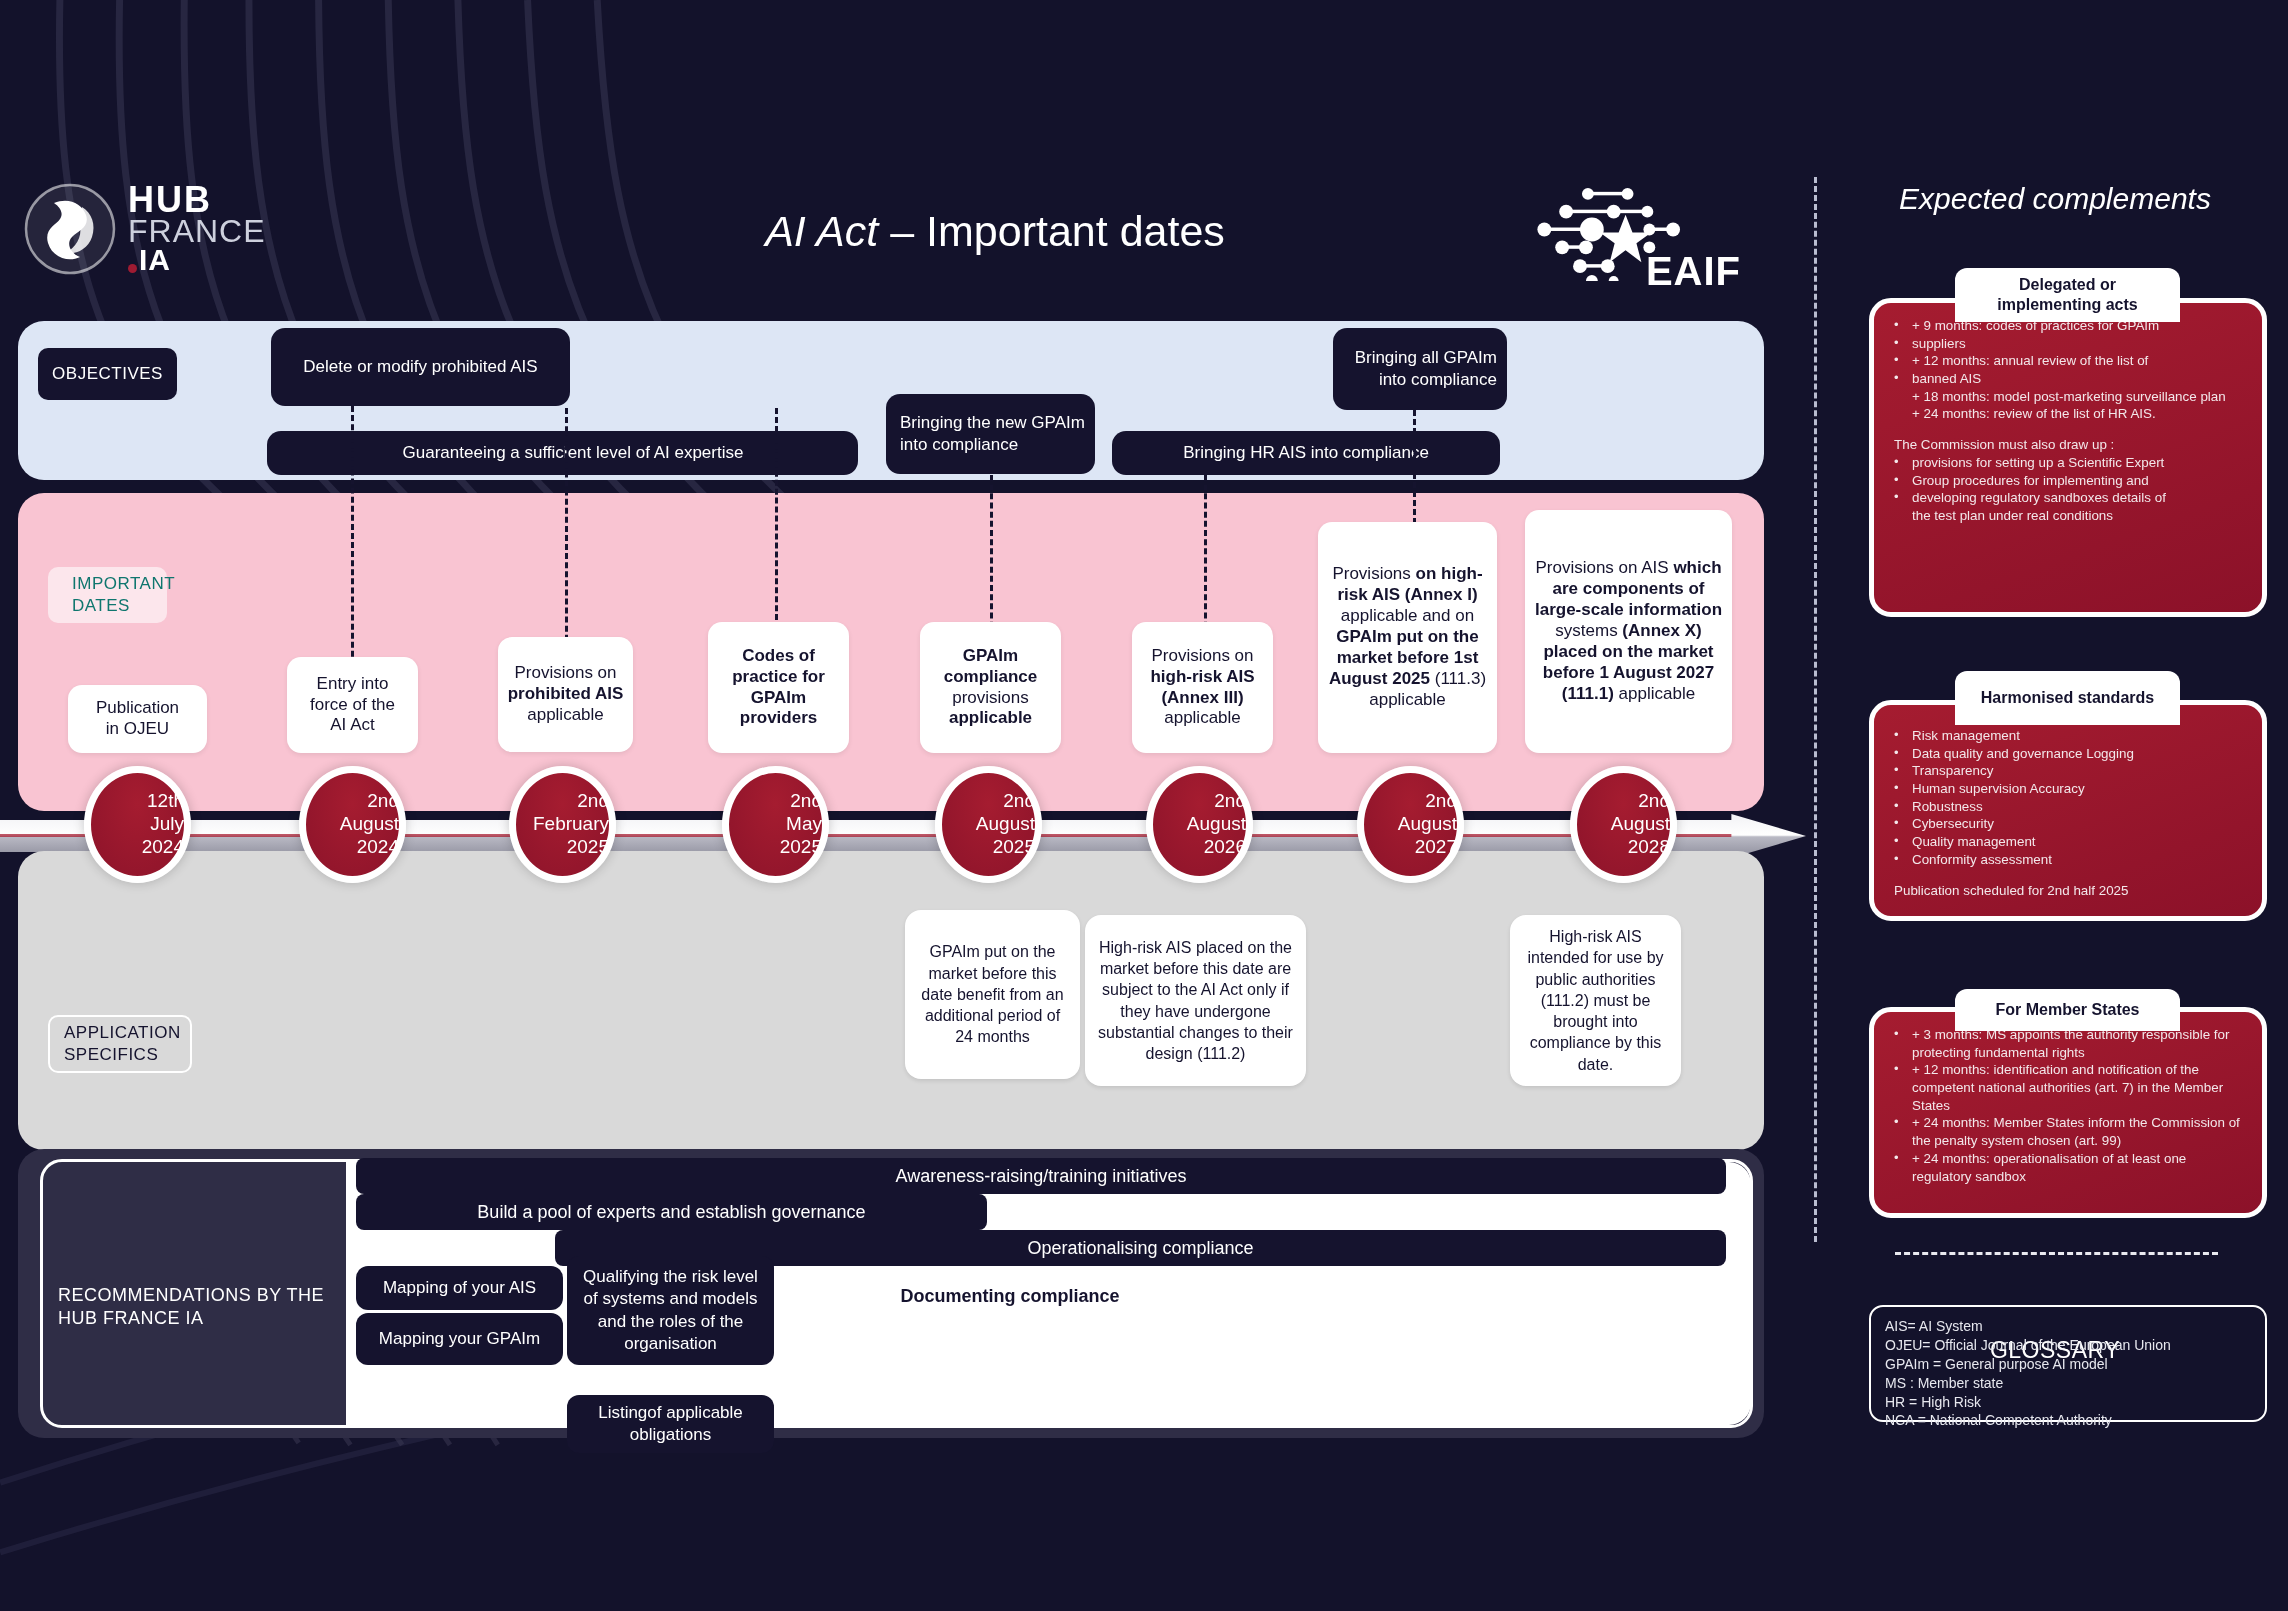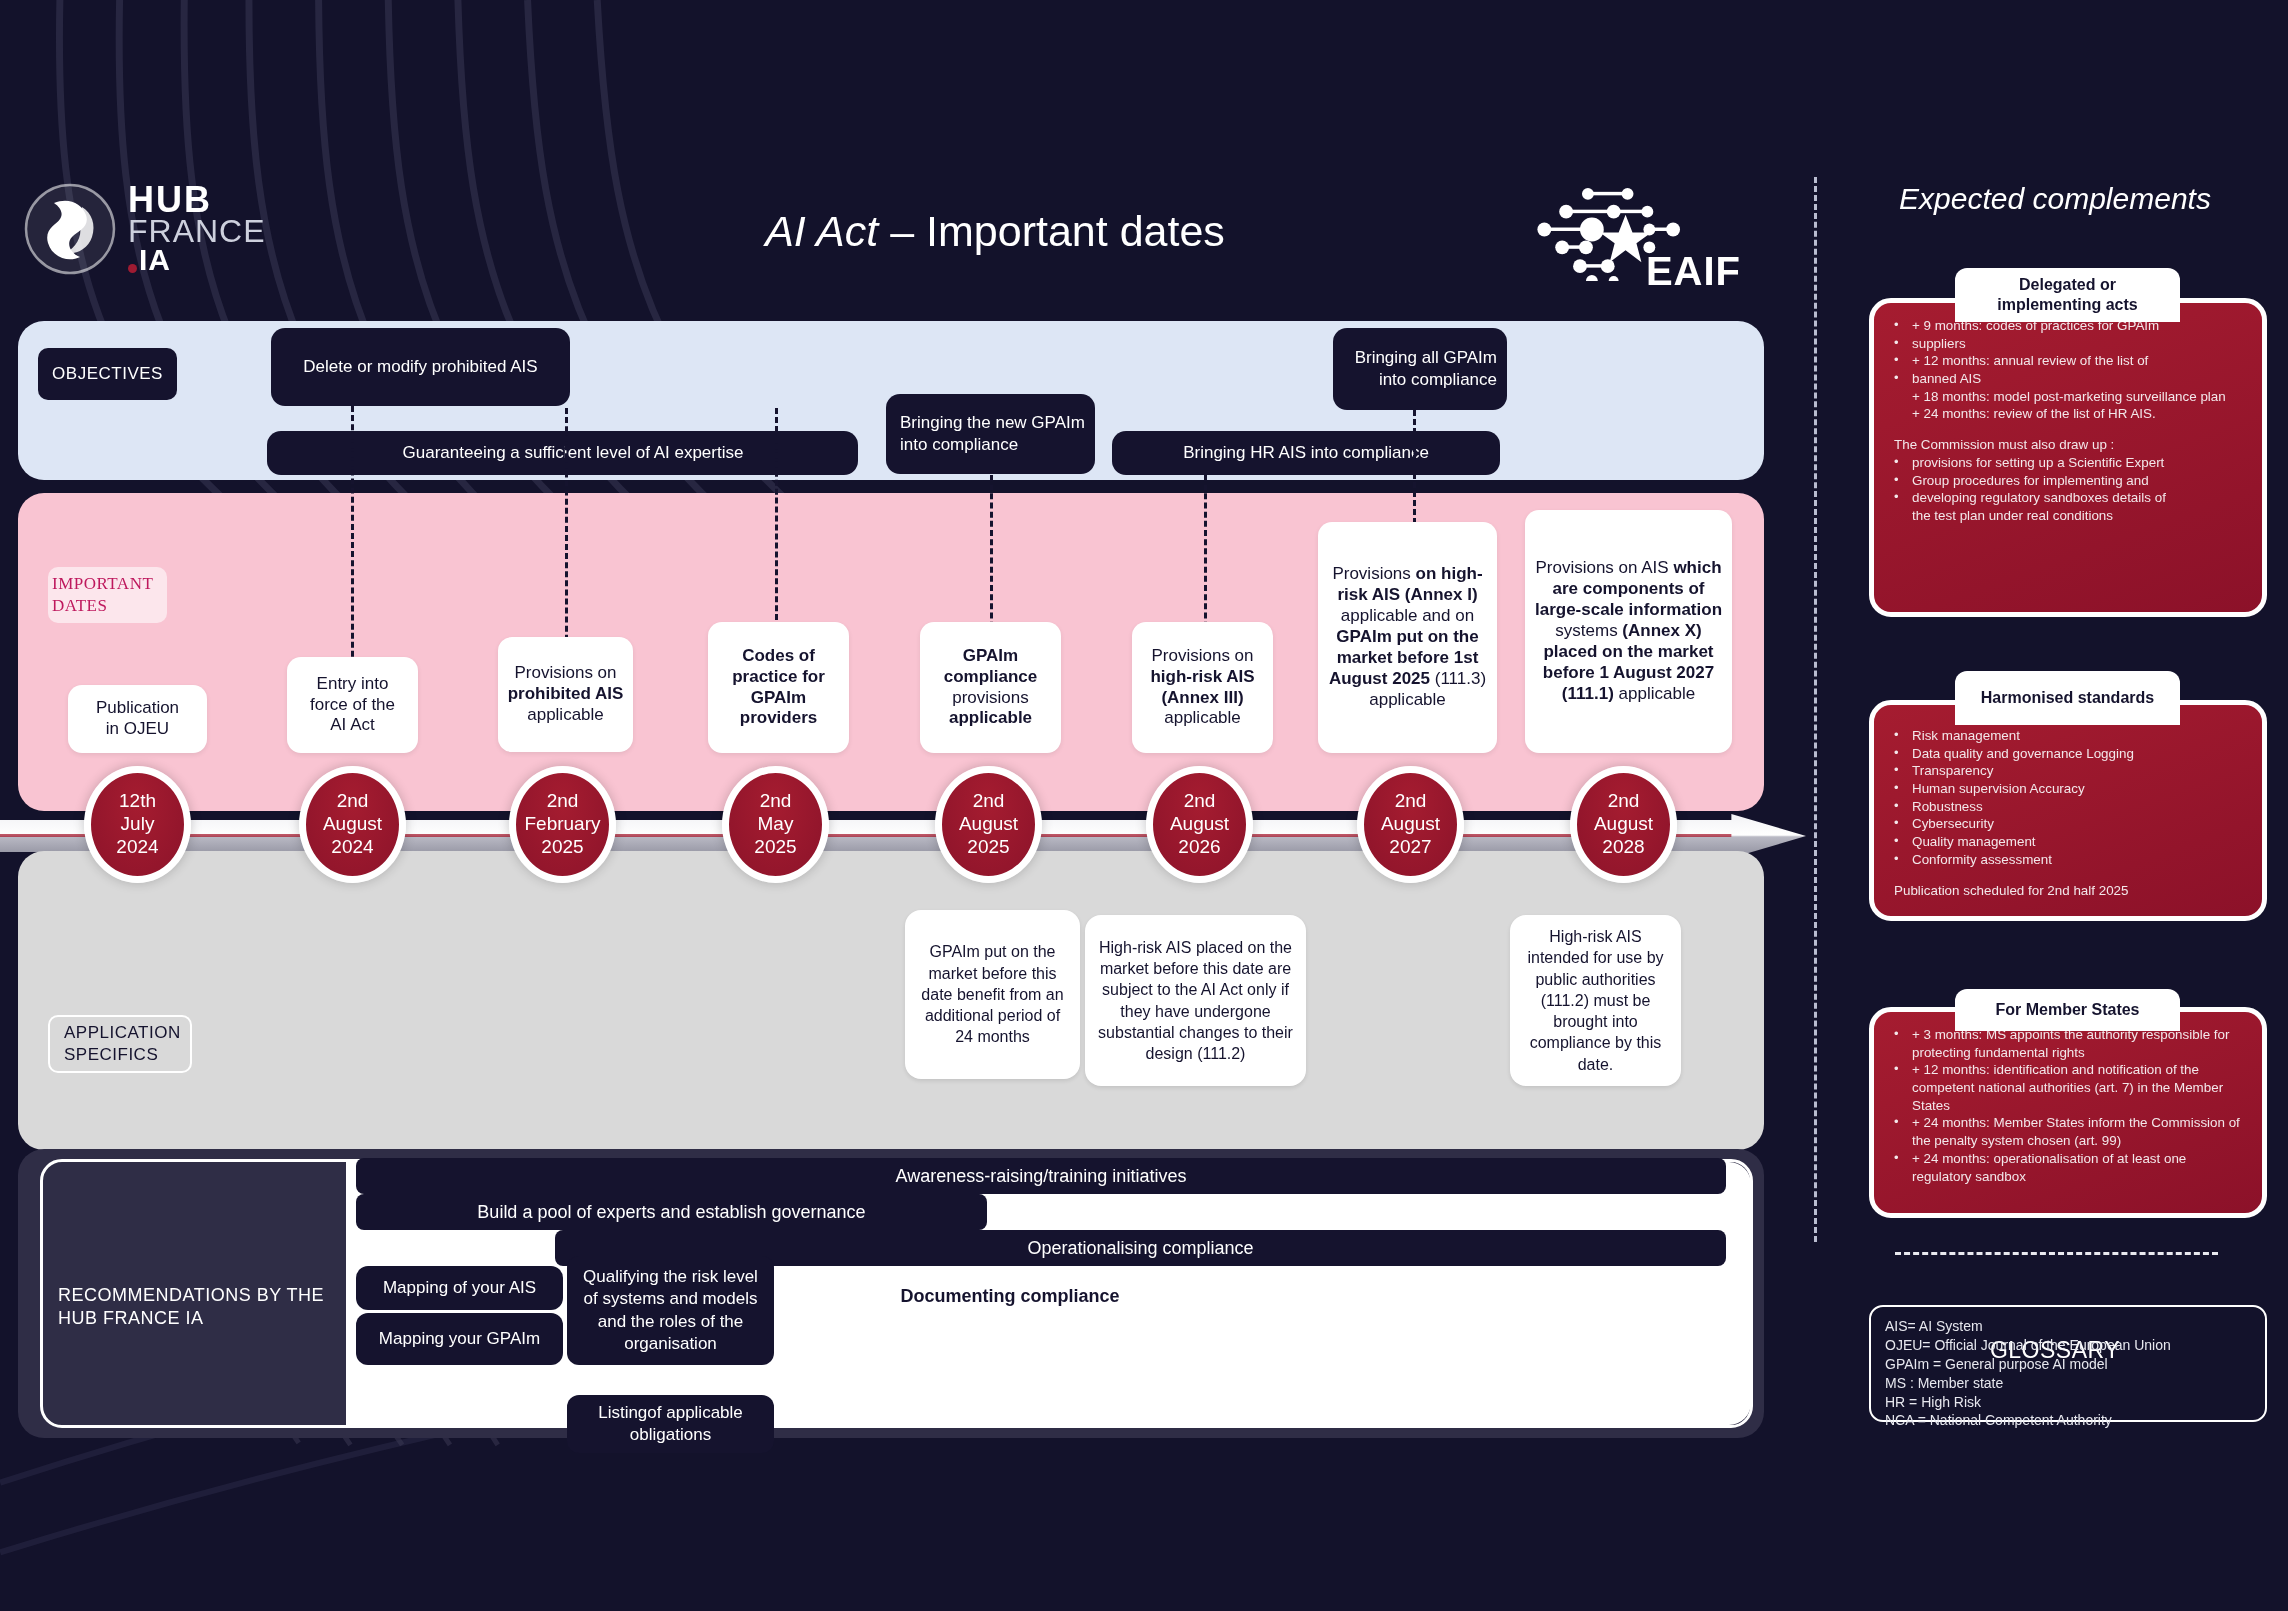--- a/index.html
+++ b/index.html
@@ -64,21 +64,21 @@
     position: absolute; display: flex; align-items: center;
     font-size: 17px; letter-spacing: 0.5px; line-height: 1.3;
   }
   .lbl-objectives {
     left: 38px; top: 348px; width: 139px; height: 52px;
     background: #15132e; color: #fff; border-radius: 10px;
     justify-content: center; text-align: center;
   }
   .lbl-dates {
     left: 48px; top: 567px; width: 119px; height: 56px;
-    background: #fce6ec; color: #be185d; border-radius: 10px; padding-left: 4px; font-family: Liberation Serif, serif;
+    background: #fce6ec; color: #0f766e; border-radius: 10px; padding-left: 24px;
   }
   .lbl-app {
     left: 48px; top: 1015px; width: 144px; height: 58px;
     background: transparent; color: #15132e; border: 2px solid #ffffff;
     border-radius: 10px; padding-left: 14px;
   }
   .lbl-reco {
     left: 58px; top: 1284px; width: 279px; color: #ffffff; font-size: 18px;
   }
 
@@ -99,21 +99,21 @@
     border-radius: 14px; text-align: center; font-size: 17px; line-height: 1.23;
     display: flex; align-items: center; justify-content: center; padding: 8px 8px;
     box-shadow: 0 2px 5px rgba(0,0,0,.08);
   }
   .date-card b { font-weight: bold; }
 
   .date-circle {
     position: absolute; width: 107px; height: 117px; border-radius: 50%;
     background: radial-gradient(ellipse at 50% 30%, #a51c30 0%, #8c132a 100%);
     border: 7px solid #ffffff; color: #ffffff; font-size: 19px; line-height: 1.2;
-    display: flex; flex-direction: column; align-items: center; justify-content: center;
+    display: flex; flex-direction: column; align-items: flex-end; justify-content: center;
     text-align: center; z-index: 6; box-shadow: 0 0 12px rgba(0,0,0,.2);
   }
 
   .app-card {
     position: absolute; background: #ffffff; color: #15132e;
     border-radius: 16px; text-align: center; font-size: 16px; line-height: 1.33;
     display: flex; align-items: center; justify-content: center; padding: 10px 10px;
     box-shadow: 0 2px 4px rgba(0,0,0,.1);
   }
 

